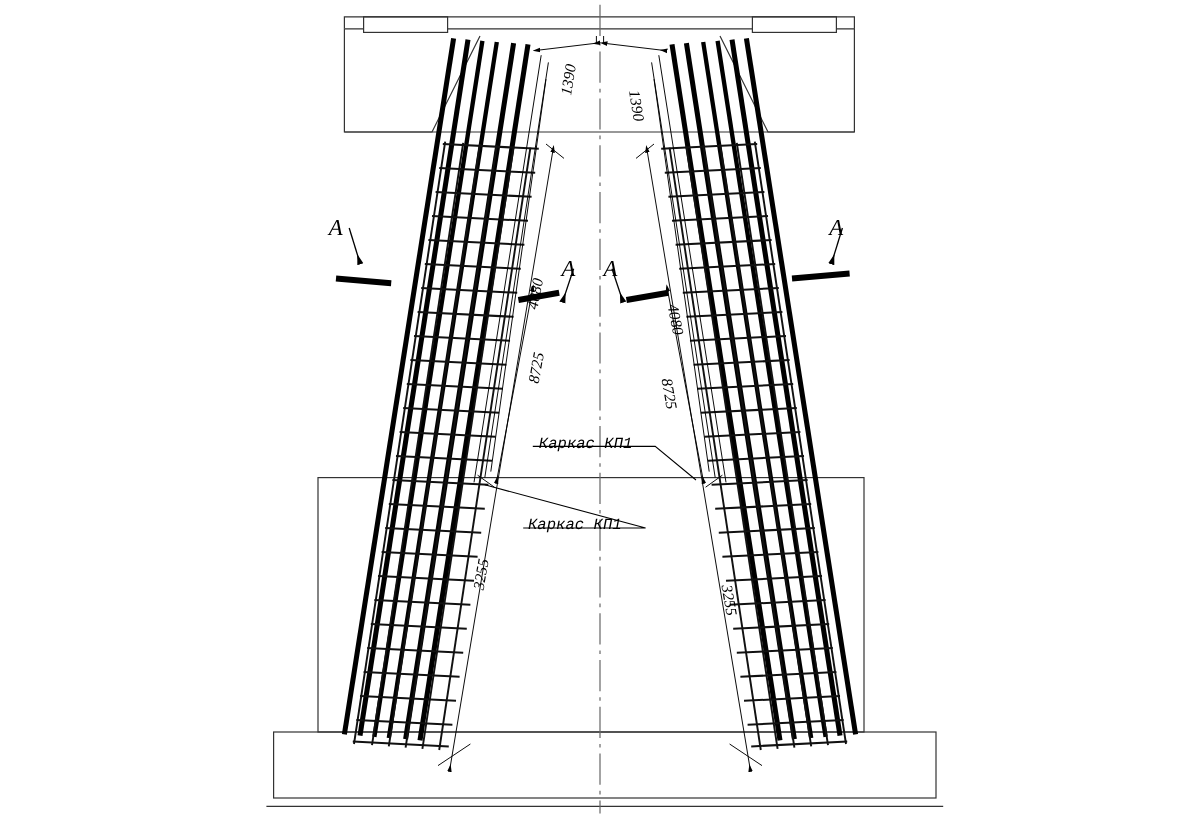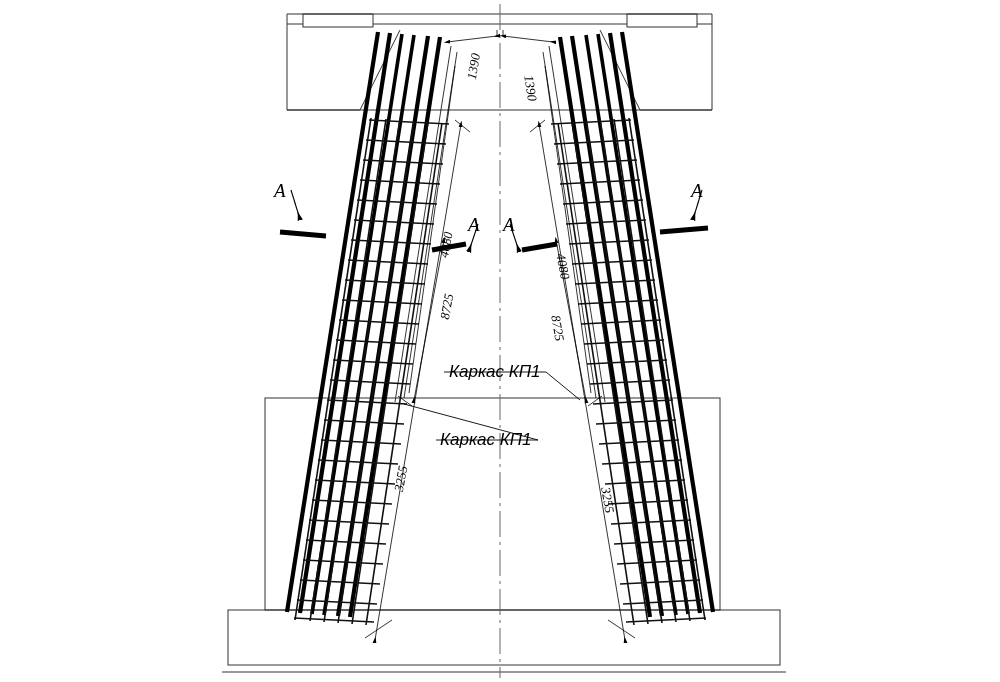--- a/index.html
+++ b/index.html
@@ -28,23 +28,23 @@
     position: absolute;
     font-family: "Liberation Serif", serif;
     font-style: italic;
     font-size: 13px;
     color: #000000;
     white-space: nowrap;
     transform-origin: 0 0;
   }
   .callout-label {
     position: absolute;
-    font-family: Liberation Sans, sans-serif;
+    font-family: Liberation Mono, monospace;
     font-style: italic;
-    font-size: 17px;
+    font-size: 13px;
     color: #000000;
     white-space: nowrap;
   }
   .section-letter {
     position: absolute;
     font-family: "Liberation Serif", serif;
     font-style: italic;
     font-size: 19px;
     color: #000000;
     white-space: nowrap;

